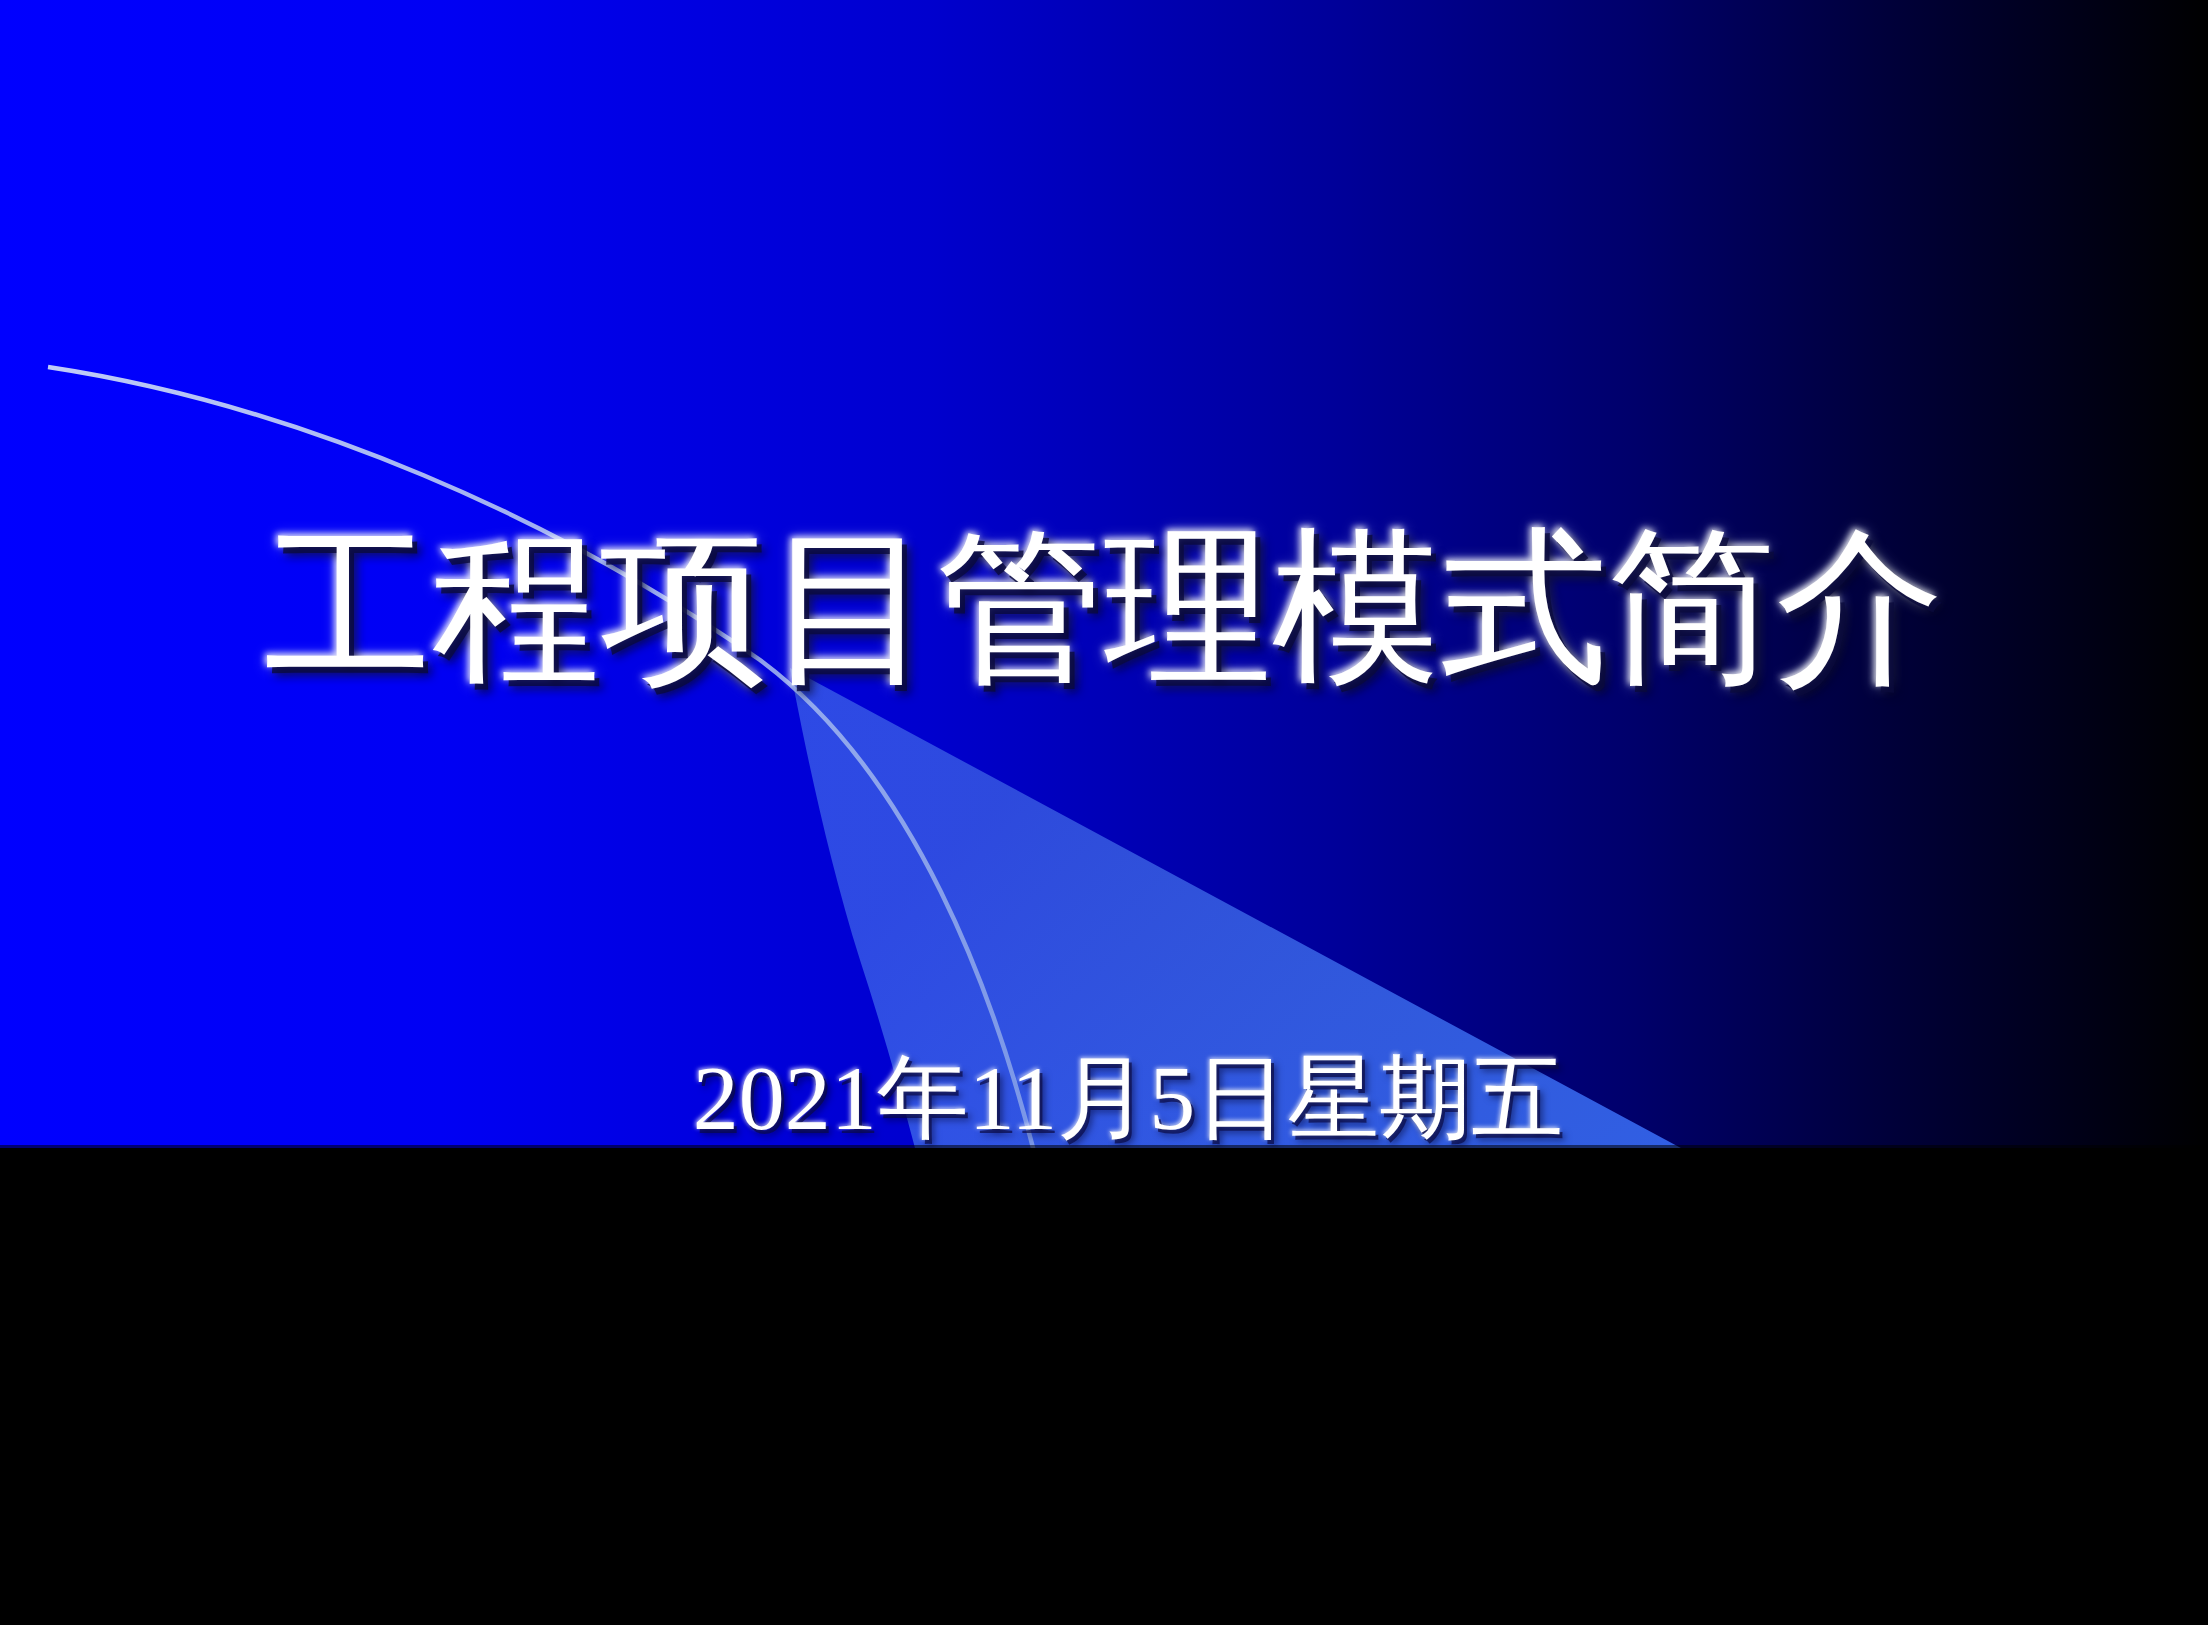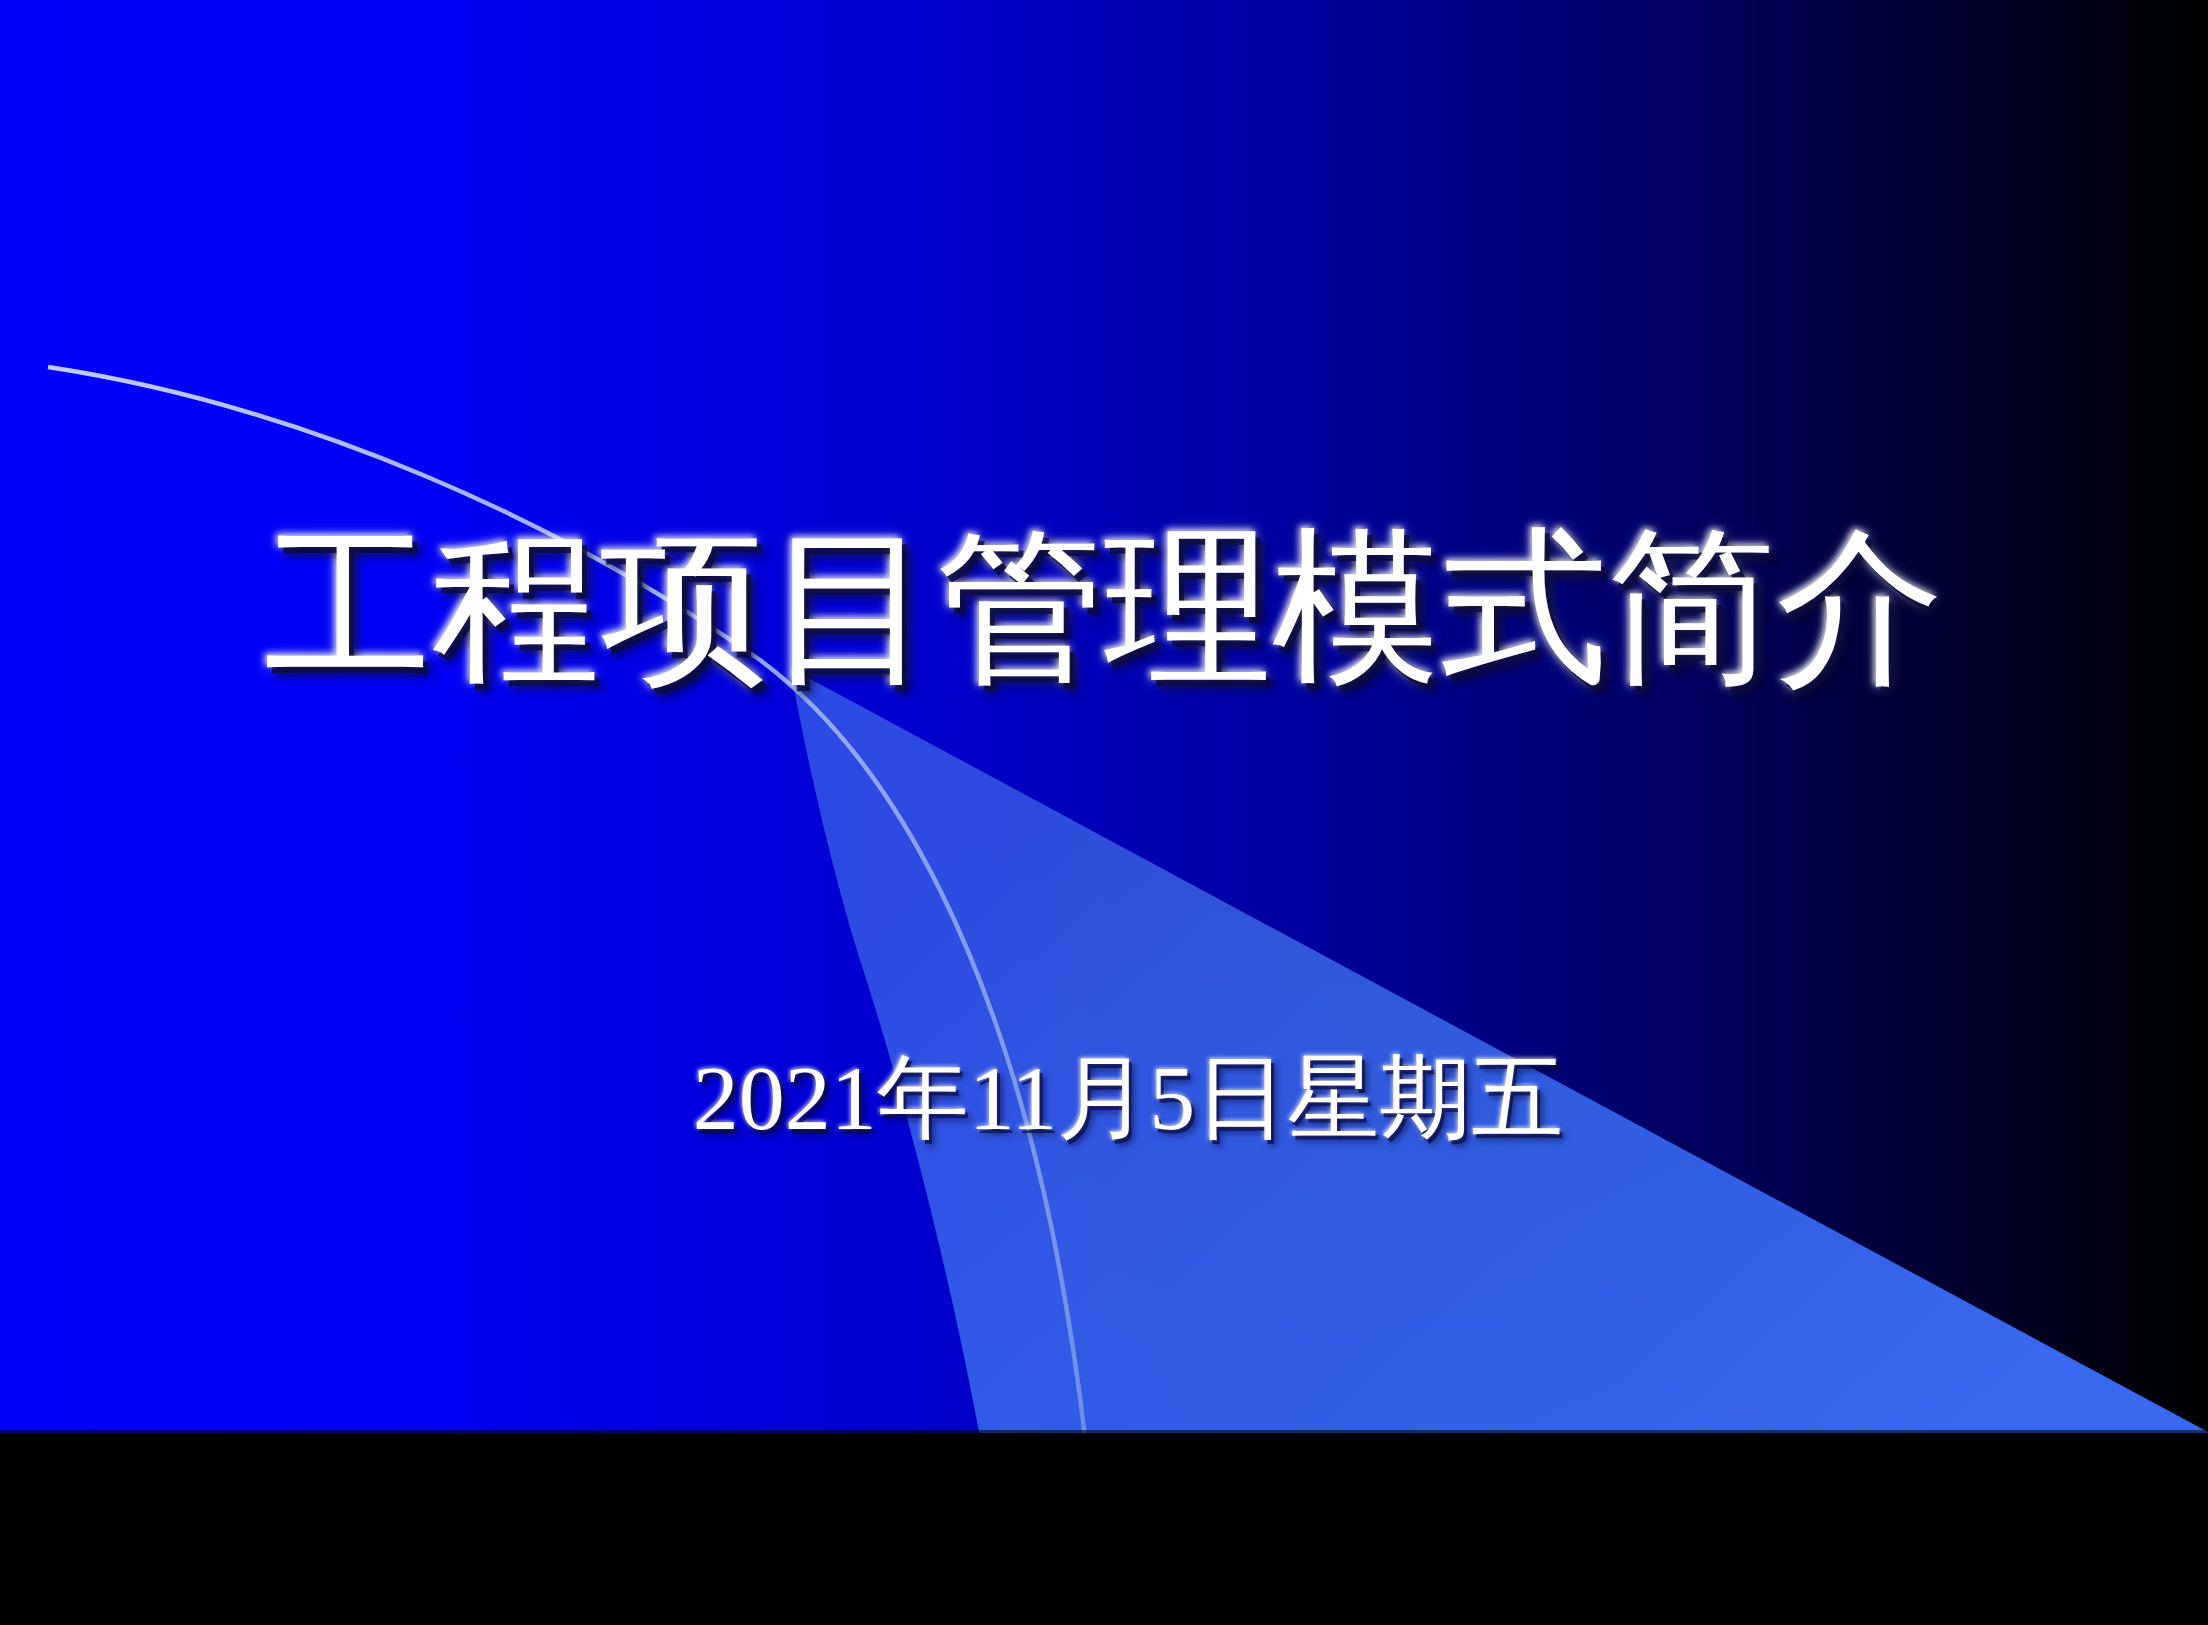--- a/index.html
+++ b/index.html
@@ -11,21 +11,21 @@
   body {
     width: 2208px;
     height: 1625px;
     overflow: hidden;
     font-family: "Liberation Serif", "DejaVu Serif", serif;
   }
 
   #slide {
     position: relative;
     width: 2208px;
-    height: 1433px;
+    height: 1148px;
     overflow: hidden;
     background: #0000ff;
   }
 
   
   .bg-svg {
     position: absolute;
     inset: 0;
     width: 2208px;
     height: 1625px;

